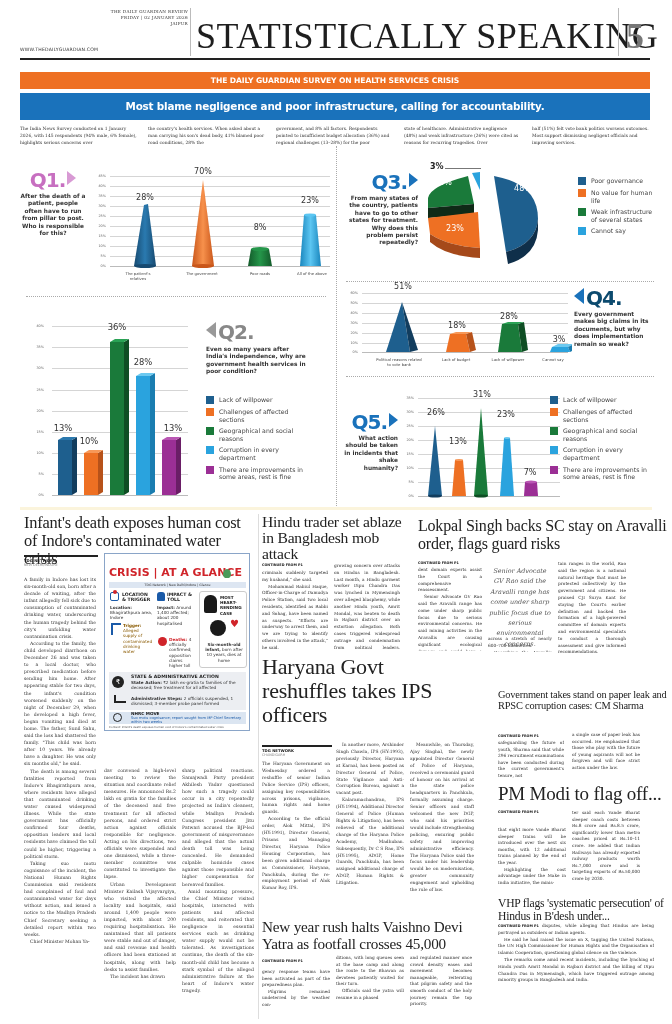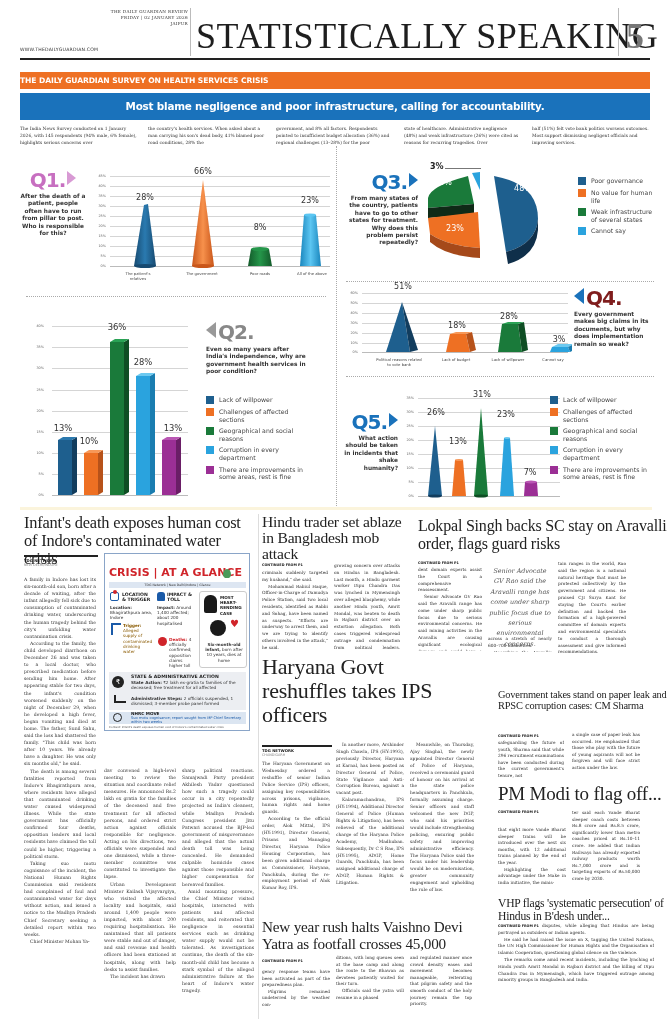--- a/index.html
+++ b/index.html
@@ -4,21 +4,21 @@
 <style>
 *{box-sizing:border-box;margin:0;padding:0}
 body{width:672px;height:1024px;background:#fff;font-family:"DejaVu Serif",serif;color:#222;position:relative;overflow:hidden}
 .abs{position:absolute}
 .masthead-meta{left:20px;top:9px;width:168px;text-align:right;font-family:"DejaVu Serif",serif;font-size:4.2px;letter-spacing:.3px;line-height:6px;color:#333}
 .masthead-url{left:20px;top:47px;font-family:"DejaVu Sans",sans-serif;font-size:4.6px;letter-spacing:.2px;color:#333}
 .vline{background:#bbb;width:1px}
 .title{left:196px;top:16px;font-family:"Liberation Serif",serif;font-size:36px;letter-spacing:.5px;color:#1e1e1e;line-height:40px;white-space:nowrap}
 .pageno{left:626px;top:16px;font-family:"Liberation Serif",serif;font-size:36px;font-weight:bold;color:#777;line-height:40px}
 .topline{left:20px;top:58px;width:630px;height:2px;background:#222}
-.orange-bar{left:20px;top:72px;width:630px;height:17px;background:#ee7023;color:#fff;font-family:"DejaVu Sans",sans-serif;font-weight:bold;font-size:7.6px;line-height:17px;letter-spacing:-.1px}
+.orange-bar{left:20px;top:72px;width:630px;height:17px;background:#ee7023;color:#fff;font-family:"DejaVu Sans",sans-serif;font-weight:bold;font-size:7.6px;text-align:center;line-height:17px;letter-spacing:-.1px}
 .blue-bar{left:20px;top:93px;width:630px;height:27px;background:#1a72bb;color:#fff;font-family:"DejaVu Sans",sans-serif;font-weight:bold;font-size:10.4px;text-align:center;line-height:27px;letter-spacing:-.2px}
 .intro{top:125px;font-size:4.4px;line-height:7px;color:#333;font-family:"DejaVu Serif",serif}
 .qnum{font-family:"DejaVu Sans",sans-serif;font-weight:bold;font-size:20px;letter-spacing:-1px;line-height:20px}
 .qtext{font-family:"DejaVu Sans",sans-serif;font-weight:bold;font-size:5.8px;line-height:7.4px;color:#333}
 .tri-r{display:inline-block;width:0;height:0;border-top:7px solid transparent;border-bottom:7px solid transparent;margin-left:2px;vertical-align:2px}
 .tri-l{display:inline-block;width:0;height:0;border-top:8px solid transparent;border-bottom:8px solid transparent;margin-right:2px;vertical-align:1px}
 .legend-item{display:flex;align-items:flex-start;font-family:"DejaVu Sans",sans-serif;font-size:6.2px;line-height:7.6px;color:#444;margin-bottom:4px}
 .legend-sw{width:8px;height:8px;flex:0 0 8px;margin-right:5px;margin-top:0}
 .ytick{font-family:"DejaVu Sans",sans-serif;font-size:3.4px;color:#666;text-align:right;width:14px}
 .grid{background:#d5d5d5;height:1px}
@@ -114,21 +114,21 @@
     <path d="M24 90 L34 29 L38 28 L46 90 Z" fill="url(#g1a)"></path>
     <ellipse cx="35" cy="90" rx="11" ry="2" fill="#174a70"></ellipse>
     <path d="M82 90 L93 4 L104 90 Z" fill="url(#g1b)"></path>
     <ellipse cx="93" cy="90" rx="11" ry="2" fill="#c9561a"></ellipse>
     <path d="M138 90 L141 73 L159 73 L162 90 Z" fill="url(#g1c)"></path>
     <ellipse cx="150" cy="73" rx="9" ry="2" fill="#25964a"></ellipse>
     <path d="M190 90 L194 39 L206 39 L211 90 Z" fill="url(#g1d)"></path>
     <ellipse cx="200" cy="39" rx="6" ry="1.6" fill="#5cc6f2"></ellipse>
   </svg>
   <div class="abs val" style="left:36px;top:17px;width:34px">28%</div>
-  <div class="abs val" style="left:94px;top:-9px;width:34px">66%</div>
+  <div class="abs val" style="left:94px;top:-9px;width:34px">70%</div>
   <div class="abs val" style="left:151px;top:47px;width:34px">8%</div>
   <div class="abs val" style="left:201px;top:20px;width:34px">23%</div>
   <div class="abs xl" style="left:28px;top:96px;width:36px">The patient's relatives</div>
   <div class="abs xl" style="left:88px;top:96px;width:44px">The government</div>
   <div class="abs xl" style="left:150px;top:96px;width:36px">Poor roads</div>
   <div class="abs xl" style="left:200px;top:96px;width:40px">All of the above</div>
 </div>
 
 <div class="abs dots-v" style="left:336px;top:146px;height:360px"></div>
 <div class="abs dots-h" style="left:26px;top:296px;width:300px"></div>
@@ -206,21 +206,21 @@
   <div class="abs val" style="left:40px;top:-4px;width:34px">51%</div>
   <div class="abs val" style="left:96px;top:35px;width:30px">18%</div>
   <div class="abs val" style="left:148px;top:26px;width:30px">28%</div>
   <div class="abs val" style="left:200px;top:49px;width:26px">3%</div>
   <div class="abs xl" style="left:30px;top:72px;width:46px">Political reasons related to vote bank</div>
   <div class="abs xl" style="left:90px;top:72px;width:40px">Lack of budget</div>
   <div class="abs xl" style="left:142px;top:72px;width:40px">Lack of willpower</div>
   <div class="abs xl" style="left:190px;top:72px;width:34px">Cannot say</div>
 </div>
 <div class="abs" style="left:574px;top:288px;width:80px">
-  <div class="qnum" style="color:#7f1d1d"><span class="tri-l" style="border-right:10px solid #1a72bb"></span><span>Q4.</span></div>
+  <div class="qnum" style="color:#0c4a6e"><span class="tri-l" style="border-right:10px solid #1a72bb"></span><span>Q4.</span></div>
   <div class="qtext" style="margin-top:3px">Every government makes big claims in its documents, but why does implementation remain so weak?</div>
 </div>
 <div class="abs dots-h" style="left:346px;top:376px;width:308px"></div>
 
 <div class="abs" style="left:30px;top:320px;width:165px;height:178px">
   <div class="abs ytick" style="left:0;top:4px">40%</div>
   <div class="abs ytick" style="left:0;top:25px">35%</div>
   <div class="abs ytick" style="left:0;top:46px">30%</div>
   <div class="abs ytick" style="left:0;top:68px">25%</div>
   <div class="abs ytick" style="left:0;top:89px">20%</div>

